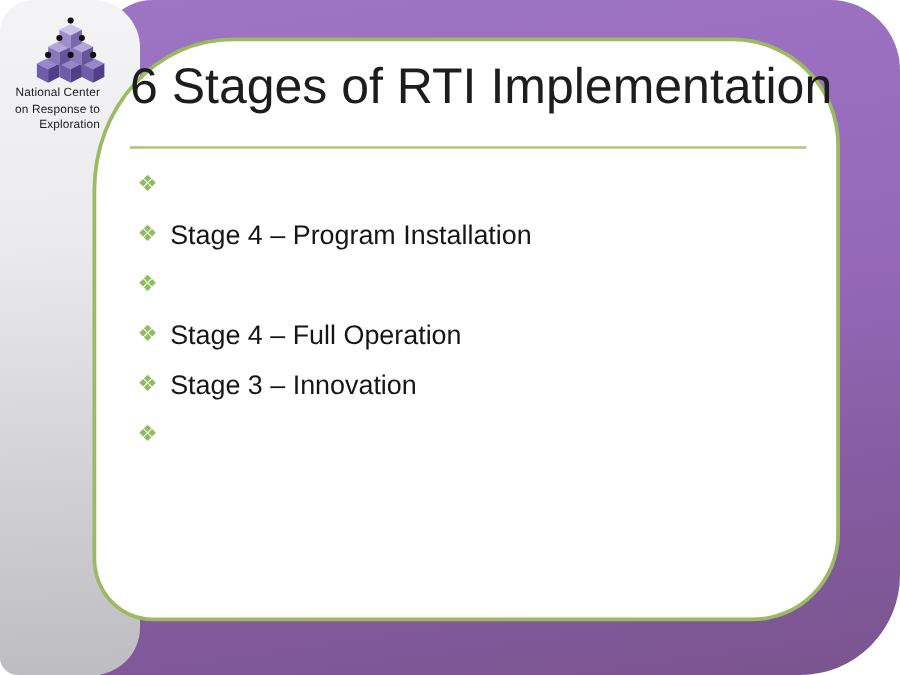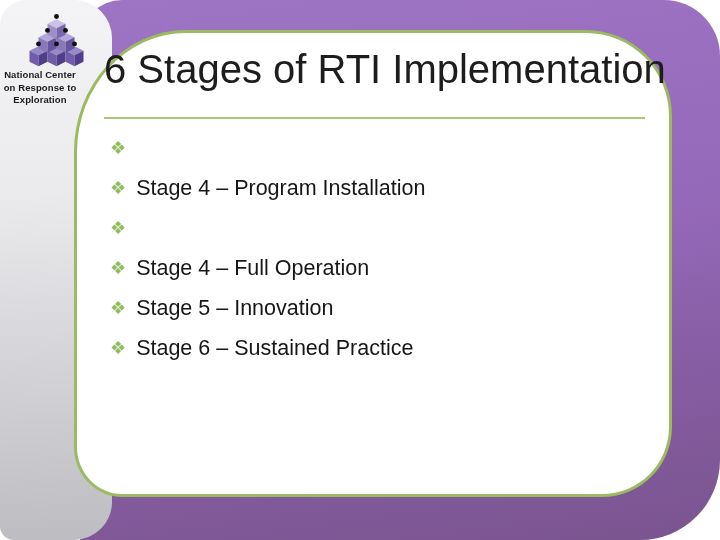--- a/index.html
+++ b/index.html
@@ -27,22 +27,22 @@
     border-radius:112px 86px 70px 48px / 122px 86px 70px 50px;
   }
 
   .logo-svg{position:absolute;left:25px;top:13px;width:63px;height:55px;}
   .r1t{fill:#cbc2e9}.r1l{fill:#9e8eca}.r1r{fill:#7968ac}
   .r2t{fill:#b3a6da}.r2l{fill:#8a79ba}.r2r{fill:#67549d}
   .r3t{fill:#9589ca}.r3l{fill:#705ca8}.r3r{fill:#513e88}
   .dot{fill:#101010}
 
   .logo-text{
-    position:absolute;left:0;top:69px;width:80px;text-align:center;
-    font-size:9.5px;font-weight:bold;color:#1b1b1b;line-height:1.32;
+    position:absolute;left:0;top:69px;width:80px;text-align:right;
+    font-size:9.5px;font-weight:normal;color:#1b1b1b;line-height:1.32;
     letter-spacing:0.1px;
   }
 
   .title{
     position:absolute;left:104px;top:47px;width:540px;
     font-size:40px;color:#1d1d1d;white-space:nowrap;
   }
 
   .rule{
     position:absolute;left:104px;top:117px;width:541px;height:0;
@@ -129,21 +129,20 @@
     </li>
     <li>
       <span class="bullet-glyph">❖</span>
     </li>
     <li>
       <span class="bullet-glyph">❖</span>
       <span class="bullet-text">Stage 4 – Full Operation</span>
     </li>
     <li>
       <span class="bullet-glyph">❖</span>
-      <span class="bullet-text">Stage 5 – Innovation</span>
+      <span class="bullet-text">Stage 3 – Innovation</span>
     </li>
     <li>
       <span class="bullet-glyph">❖</span>
-      <span class="bullet-text">Stage 6 – Sustained Practice</span>
     </li>
   </ul>
 
 </div>
 
 </body></html>

